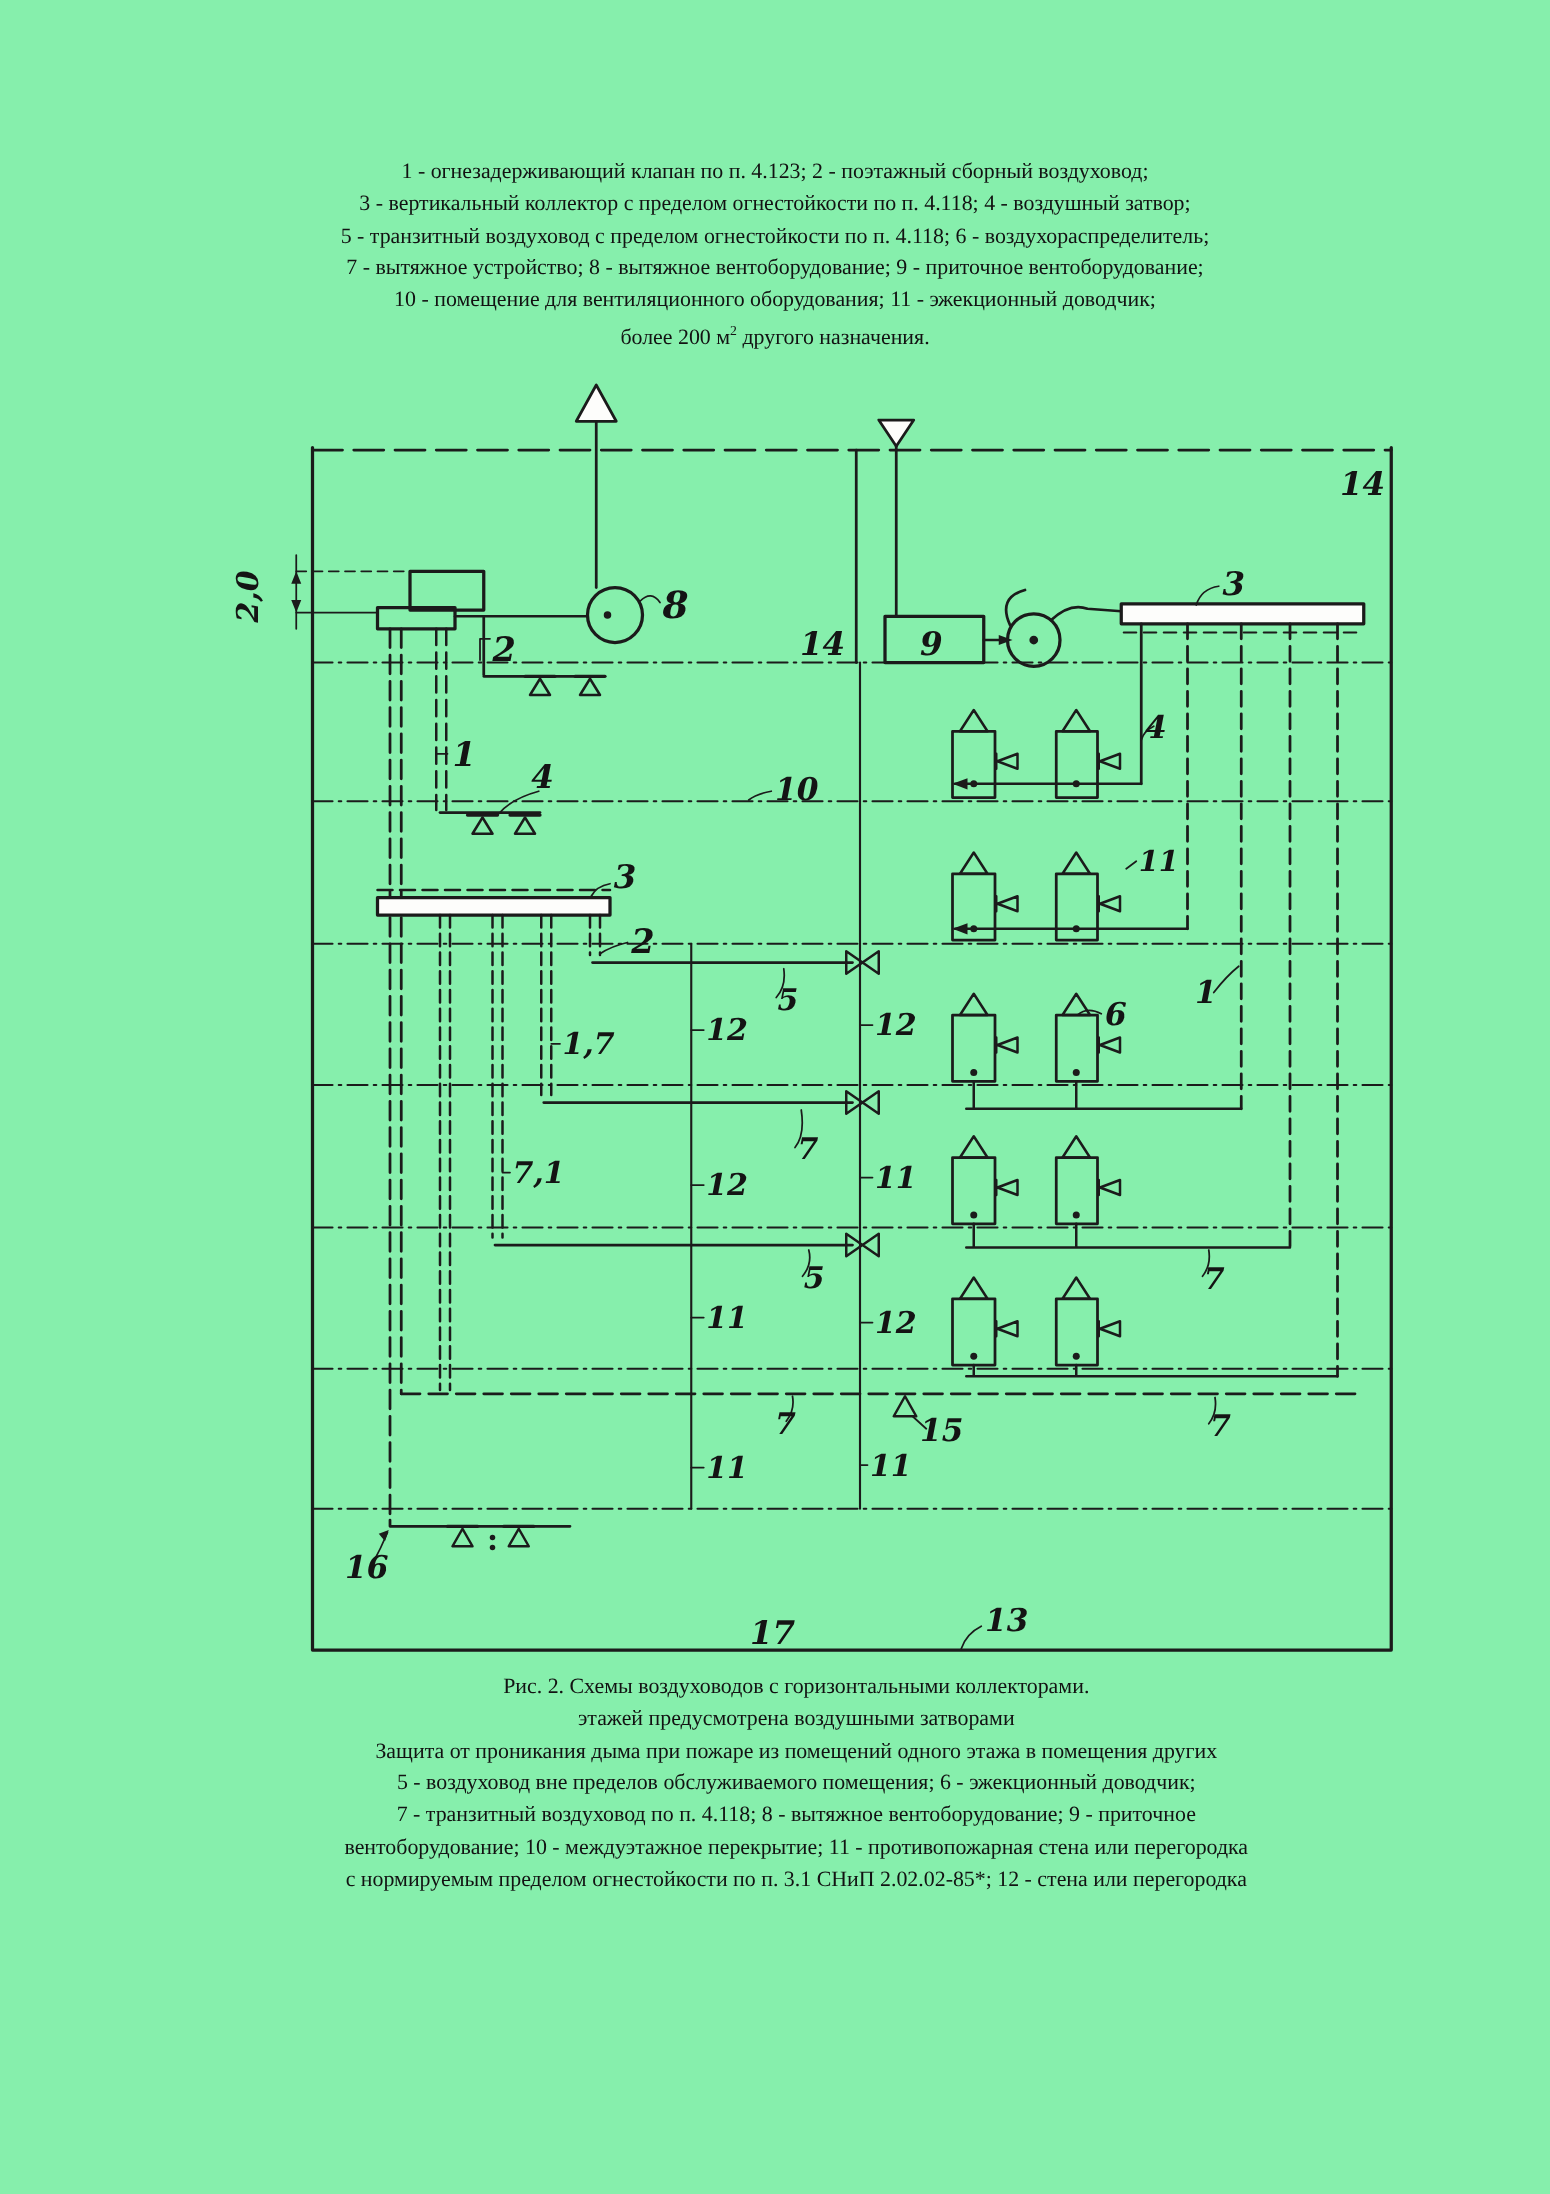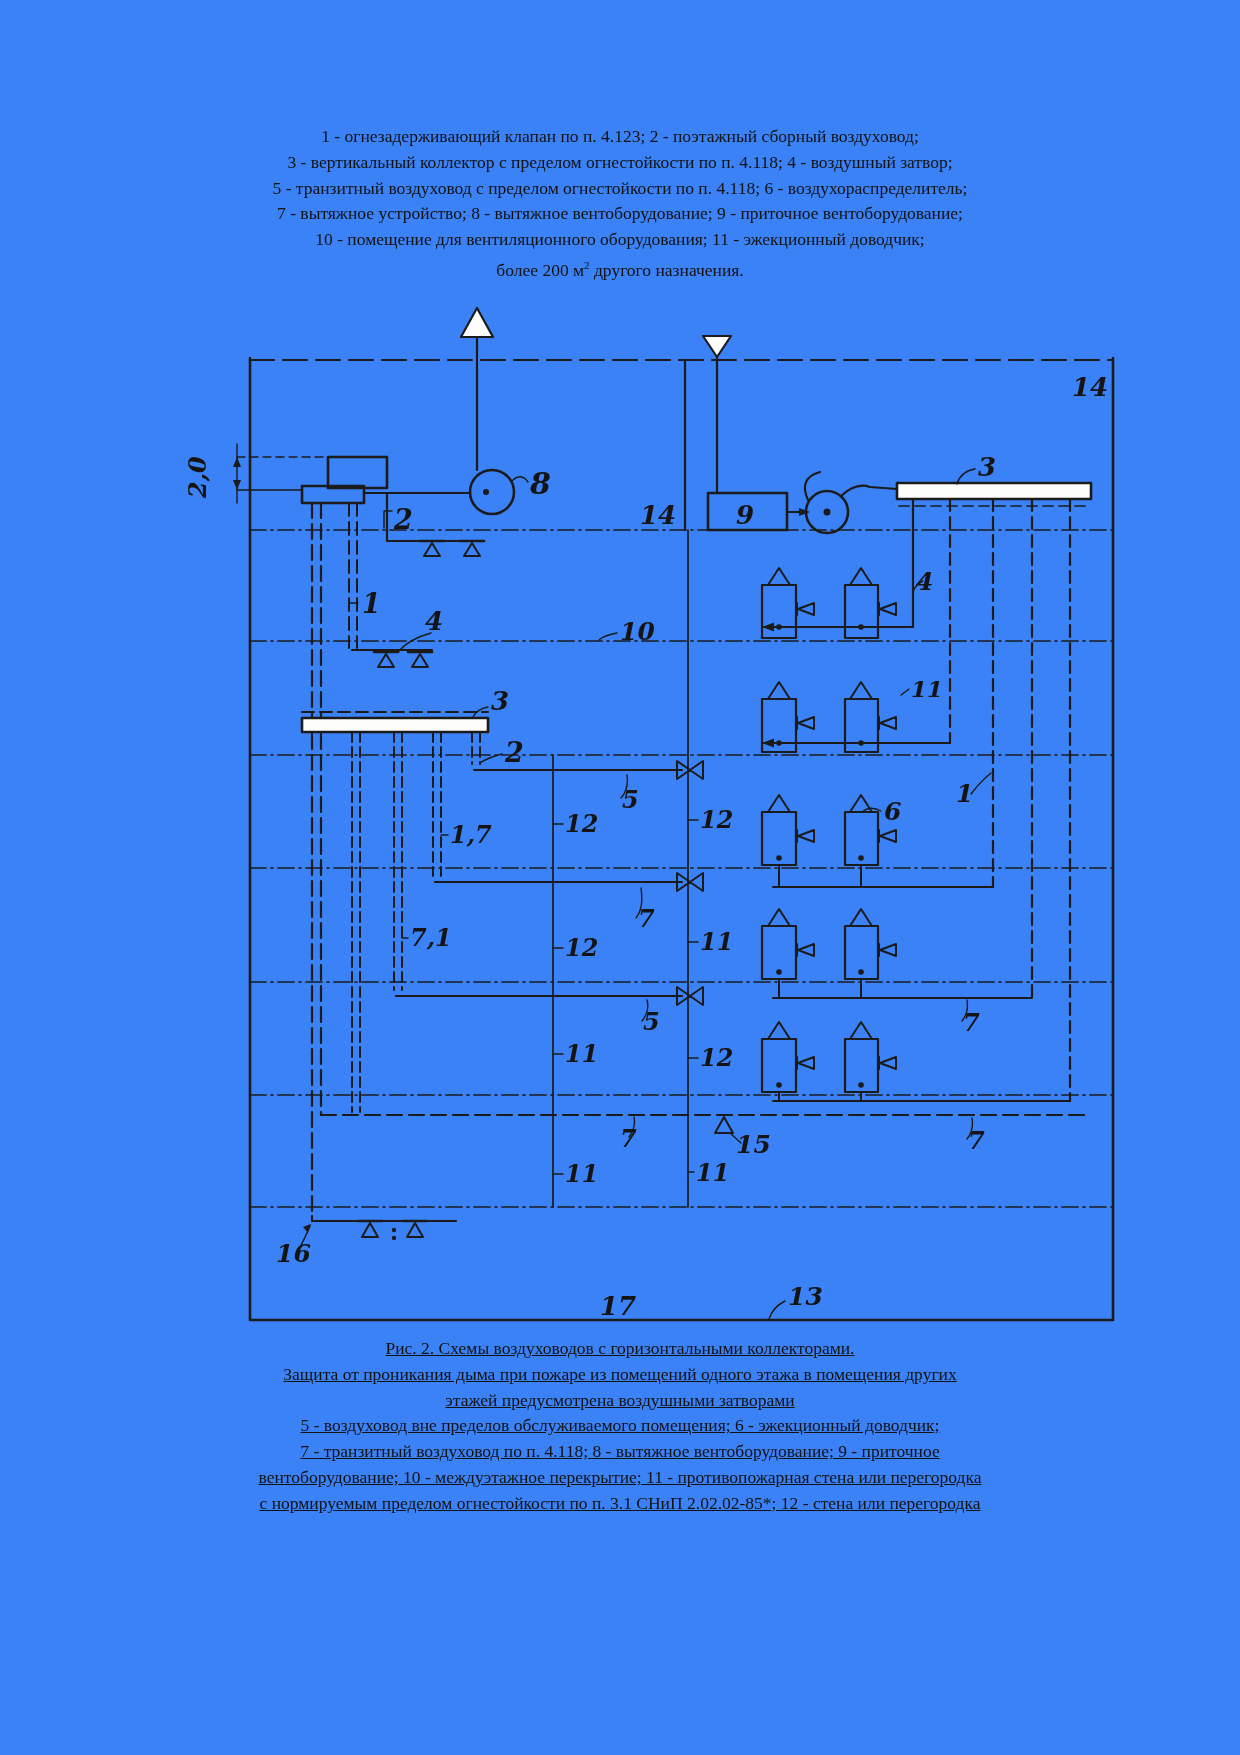--- a/index.html
+++ b/index.html
@@ -1,20 +1,20 @@
 <!DOCTYPE html>
 <html><head>
 <meta charset="utf-8">
 <style>
   html,body{margin:0;padding:0;background:#e8e8e6;}
-  .page{position:relative;width:1240px;height:1755px;background:#3b82f6;margin:0 auto;overflow:hidden;
+  .page{position:relative;width:1240px;height:1755px;background:#86efac;margin:0 auto;overflow:hidden;
         font-family:"Liberation Serif",serif;color:#141414;}
   .textblock{position:absolute;text-align:center;font-size:17.5px;line-height:25.8px;color:#121212;}
   .legend-top{left:120px;top:124px;width:1000px;}
-  .caption{left:105px;top:1336px;width:1030px;text-decoration:underline;}
+  .caption{left:122px;top:1336px;width:1030px;}
   .textblock div{white-space:nowrap;}
   sup{font-size:11px;}
   svg{position:absolute;left:0;top:0;}
   svg *{stroke:#1b1b1b;fill:none;stroke-linecap:round;stroke-linejoin:round;}
   svg .w14{stroke-width:1.4}
   svg .w17{stroke-width:1.7}
   svg .w2{stroke-width:2}
   svg .w22{stroke-width:2.2}
   svg .w26{stroke-width:2.6}
   svg .fillk{fill:#1b1b1b;stroke:none;}
@@ -247,21 +247,21 @@
         <text x="565" y="1182" font-size="24">11</text>
         <text x="696" y="1181" font-size="24">11</text>
         <text x="276" y="1262" font-size="25">16</text>
         <text x="600" y="1315" font-size="26">17</text>
         <text x="788" y="1305" font-size="25">13</text>
       </g>
   </svg>
 
   <div class="textblock caption">
     <div>Рис. 2. Схемы воздуховодов с горизонтальными коллекторами.</div>
+    <div>этажей предусмотрена воздушными затворами</div>
     <div>Защита от проникания дыма при пожаре из помещений одного этажа в помещения других</div>
-    <div>этажей предусмотрена воздушными затворами</div>
     <div>5 - воздуховод вне пределов обслуживаемого помещения; 6 - эжекционный доводчик;</div>
     <div>7 - транзитный воздуховод по п. 4.118; 8 - вытяжное вентоборудование; 9 - приточное</div>
     <div>вентоборудование; 10 - междуэтажное перекрытие; 11 - противопожарная стена или перегородка</div>
     <div>с нормируемым пределом огнестойкости по п. 3.1 СНиП 2.02.02-85*; 12 - стена или перегородка</div>
   </div>
 
 </div>
 
 </body></html>

